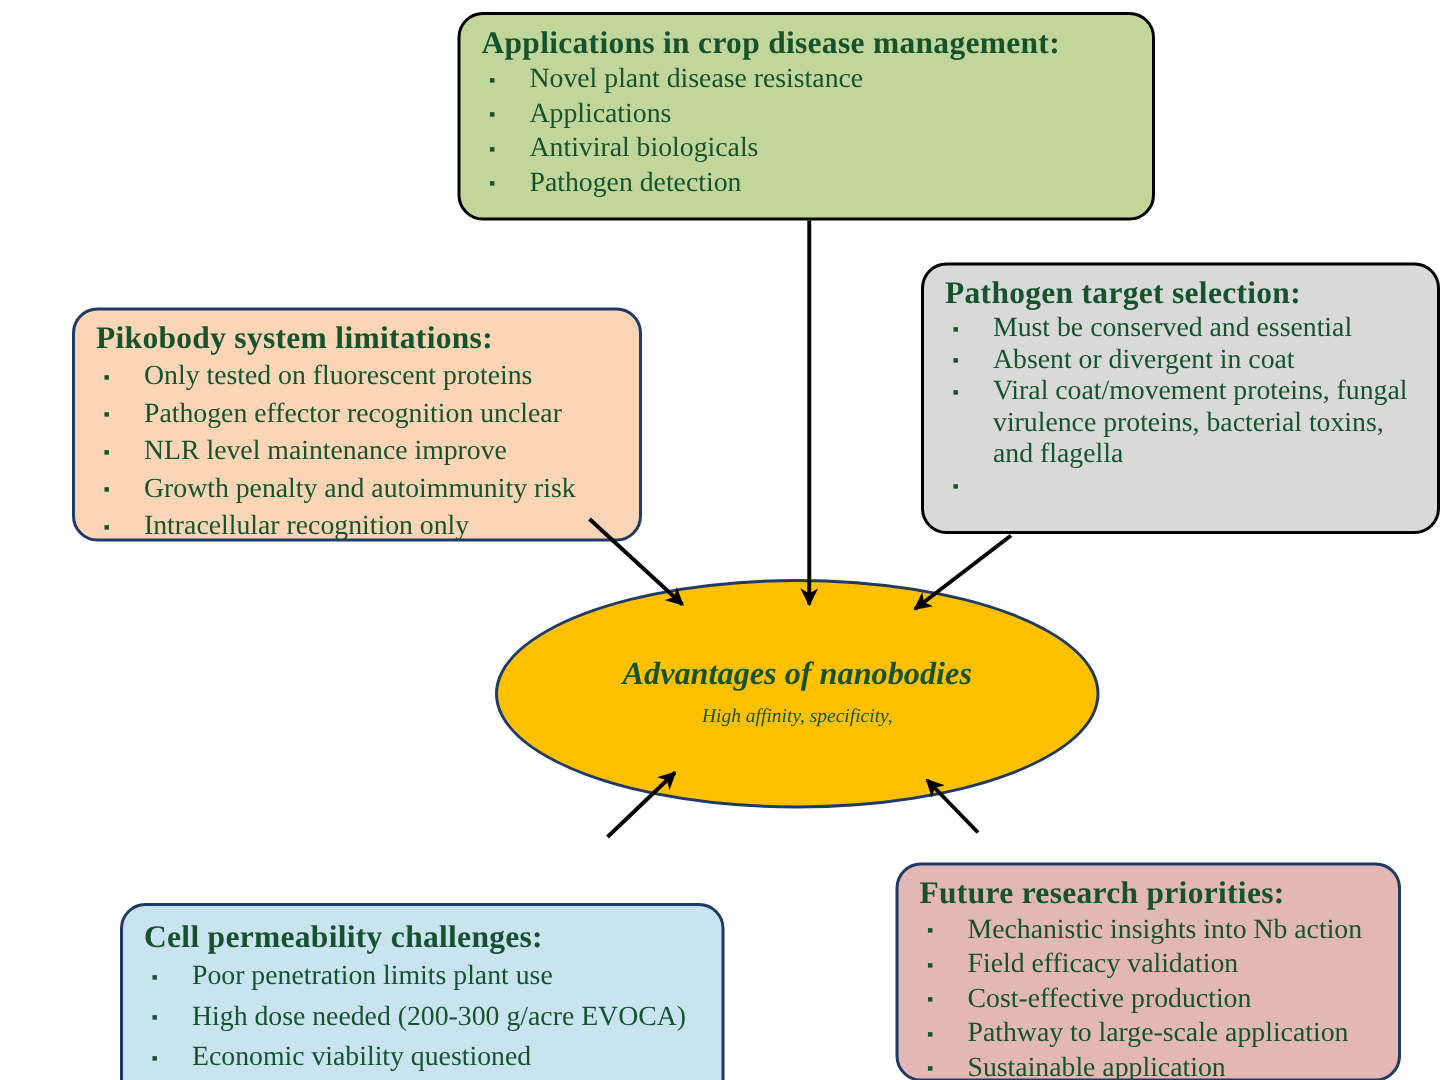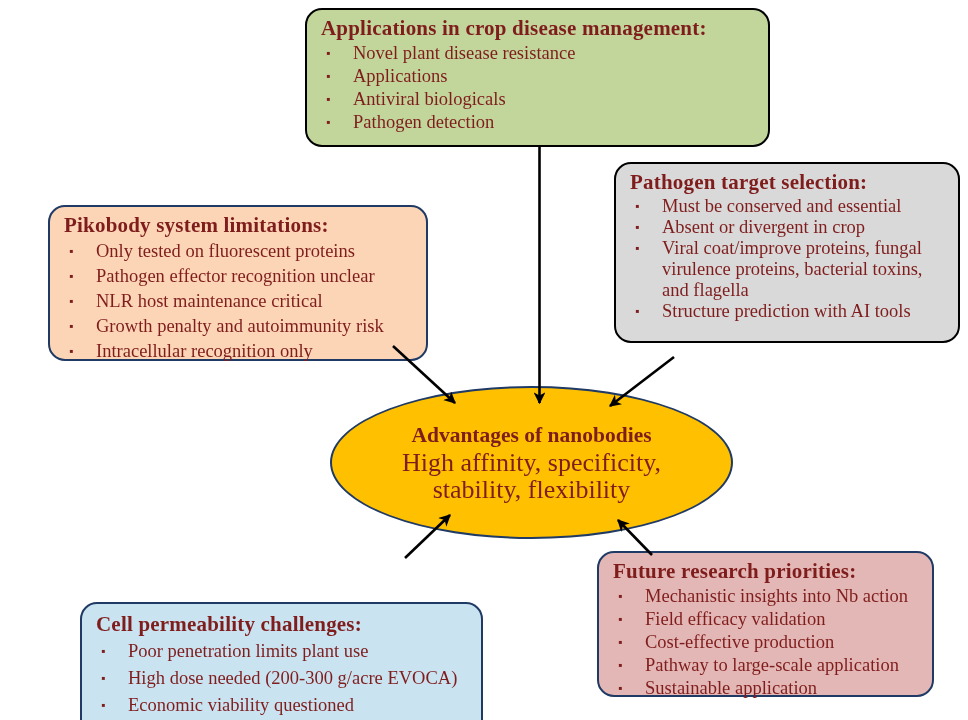--- a/index.html
+++ b/index.html
@@ -3,21 +3,21 @@
 <meta charset="utf-8">
 <style>
   html, body { margin: 0; padding: 0; background: #ffffff; }
   .canvas {
     position: relative;
     width: 968px;
     height: 720px;
     background: #ffffff;
     overflow: hidden;
     font-family: "Liberation Serif", "DejaVu Serif", serif;
-    color: #7f1d1d;
+    color: #14532d;
   }
   .box {
     position: absolute;
     box-sizing: border-box;
     border: 2.25px solid #000;
     border-radius: 17px;
     padding: 5px 10px 6px 14px;
     background: #eee;
   }
   .box-title {
@@ -31,40 +31,41 @@
   .box li { display: flex; font-size: 18.5px; }
   .blt { flex: 0 0 27px; padding-left: 5px; font-size: 12px; }
   .btxt { flex: 1; }
   .lh21 li { line-height: 21px; } .lh21 .blt { line-height: 21px; }
   .lh23 li { line-height: 23px; } .lh23 .blt { line-height: 23px; }
   .lh25 li { line-height: 25px; } .lh25 .blt { line-height: 25px; }
   .lh27 li { line-height: 27px; } .lh27 .blt { line-height: 27px; }
 
   .box-applications   { left: 305px; top: 8px;   width: 465px; height: 139px; }
   .box-pikobody       { left: 48px;  top: 190px; width: 380px; height: 156px; margin-top: 15px; }
-  .box-pathogen       { left: 614px; top: 162px; width: 346px; height: 181px; }
+  .box-pathogen       { left: 614px; top: 175px; width: 346px; height: 181px; }
   .box-cell           { left: 80px;  top: 558px; width: 403px; height: 151px; padding-top: 7px; }
-  .box-future         { left: 597px; top: 551px; width: 337px; height: 146px; }
+  .box-future         { left: 597px; top: 575px; width: 337px; height: 146px; }
 
   .ellipse {
     position: absolute;
     left: 330px; top: 386px;
     width: 403px; height: 153px;
     box-sizing: border-box;
     border: 2.5px solid #1f3a64;
     border-radius: 50%;
     background: #ffc000;
     display: flex;
     flex-direction: column;
     justify-content: center;
     align-items: center;
     text-align: right;
+    font-style: italic;
   }
   .ellipse-title { font-weight: bold; font-size: 21.5px; line-height: 27px; }
-  .ellipse-line  { font-size: 26px; line-height: 27px; }
+  .ellipse-line  { font-size: 13px; line-height: 27px; }
 
   .arrows {
     position: absolute;
     left: 0; top: 0;
     width: 968px; height: 720px;
     pointer-events: none;
     z-index: 5;
   }
   .arrows line { stroke: #000; stroke-width: 2.6px; }
 </style>
@@ -101,21 +102,21 @@
       <li>
           <span class="blt">▪</span>
           <span class="btxt">Only tested on fluorescent proteins</span>
         </li>
       <li>
           <span class="blt">▪</span>
           <span class="btxt">Pathogen effector recognition unclear</span>
         </li>
       <li>
           <span class="blt">▪</span>
-          <span class="btxt">NLR host maintenance critical</span>
+          <span class="btxt">NLR level maintenance improve</span>
         </li>
       <li>
           <span class="blt">▪</span>
           <span class="btxt">Growth penalty and autoimmunity risk</span>
         </li>
       <li>
           <span class="blt">▪</span>
           <span class="btxt">Intracellular recognition only</span>
         </li>
     </ul>
@@ -123,37 +124,35 @@
 
   <div class="box box-pathogen lh21" style="background: rgb(217, 217, 217); border-color: rgb(0, 0, 0);">
     <div class="box-title">Pathogen target selection:</div>
     <ul>
       <li>
           <span class="blt">▪</span>
           <span class="btxt">Must be conserved and essential</span>
         </li>
       <li>
           <span class="blt">▪</span>
-          <span class="btxt">Absent or divergent in crop</span>
-        </li>
-      <li>
-          <span class="blt">▪</span>
-          <span class="btxt">Viral coat/improve proteins, fungal virulence proteins, bacterial toxins, and flagella</span>
-        </li>
-      <li>
-          <span class="blt">▪</span>
-          <span class="btxt">Structure prediction with AI tools</span>
+          <span class="btxt">Absent or divergent in coat</span>
+        </li>
+      <li>
+          <span class="blt">▪</span>
+          <span class="btxt">Viral coat/movement proteins, fungal virulence proteins, bacterial toxins, and flagella</span>
+        </li>
+      <li>
+          <span class="blt">▪</span>
         </li>
     </ul>
   </div>
 
   <div class="ellipse" style="background: rgb(255, 192, 0); border-color: rgb(31, 58, 100);">
     <div class="ellipse-title">Advantages of nanobodies</div>
     <div class="ellipse-line">High affinity, specificity,</div>
-    <div class="ellipse-line">stability, flexibility</div>
   </div>
 
   <div class="box box-cell lh27" style="background: rgb(201, 227, 241); border-color: rgb(31, 58, 100); margin-top: 44px;">
     <div class="box-title">Cell permeability challenges:</div>
     <ul>
       <li>
           <span class="blt">▪</span>
           <span class="btxt">Poor penetration limits plant use</span>
         </li>
       <li>

